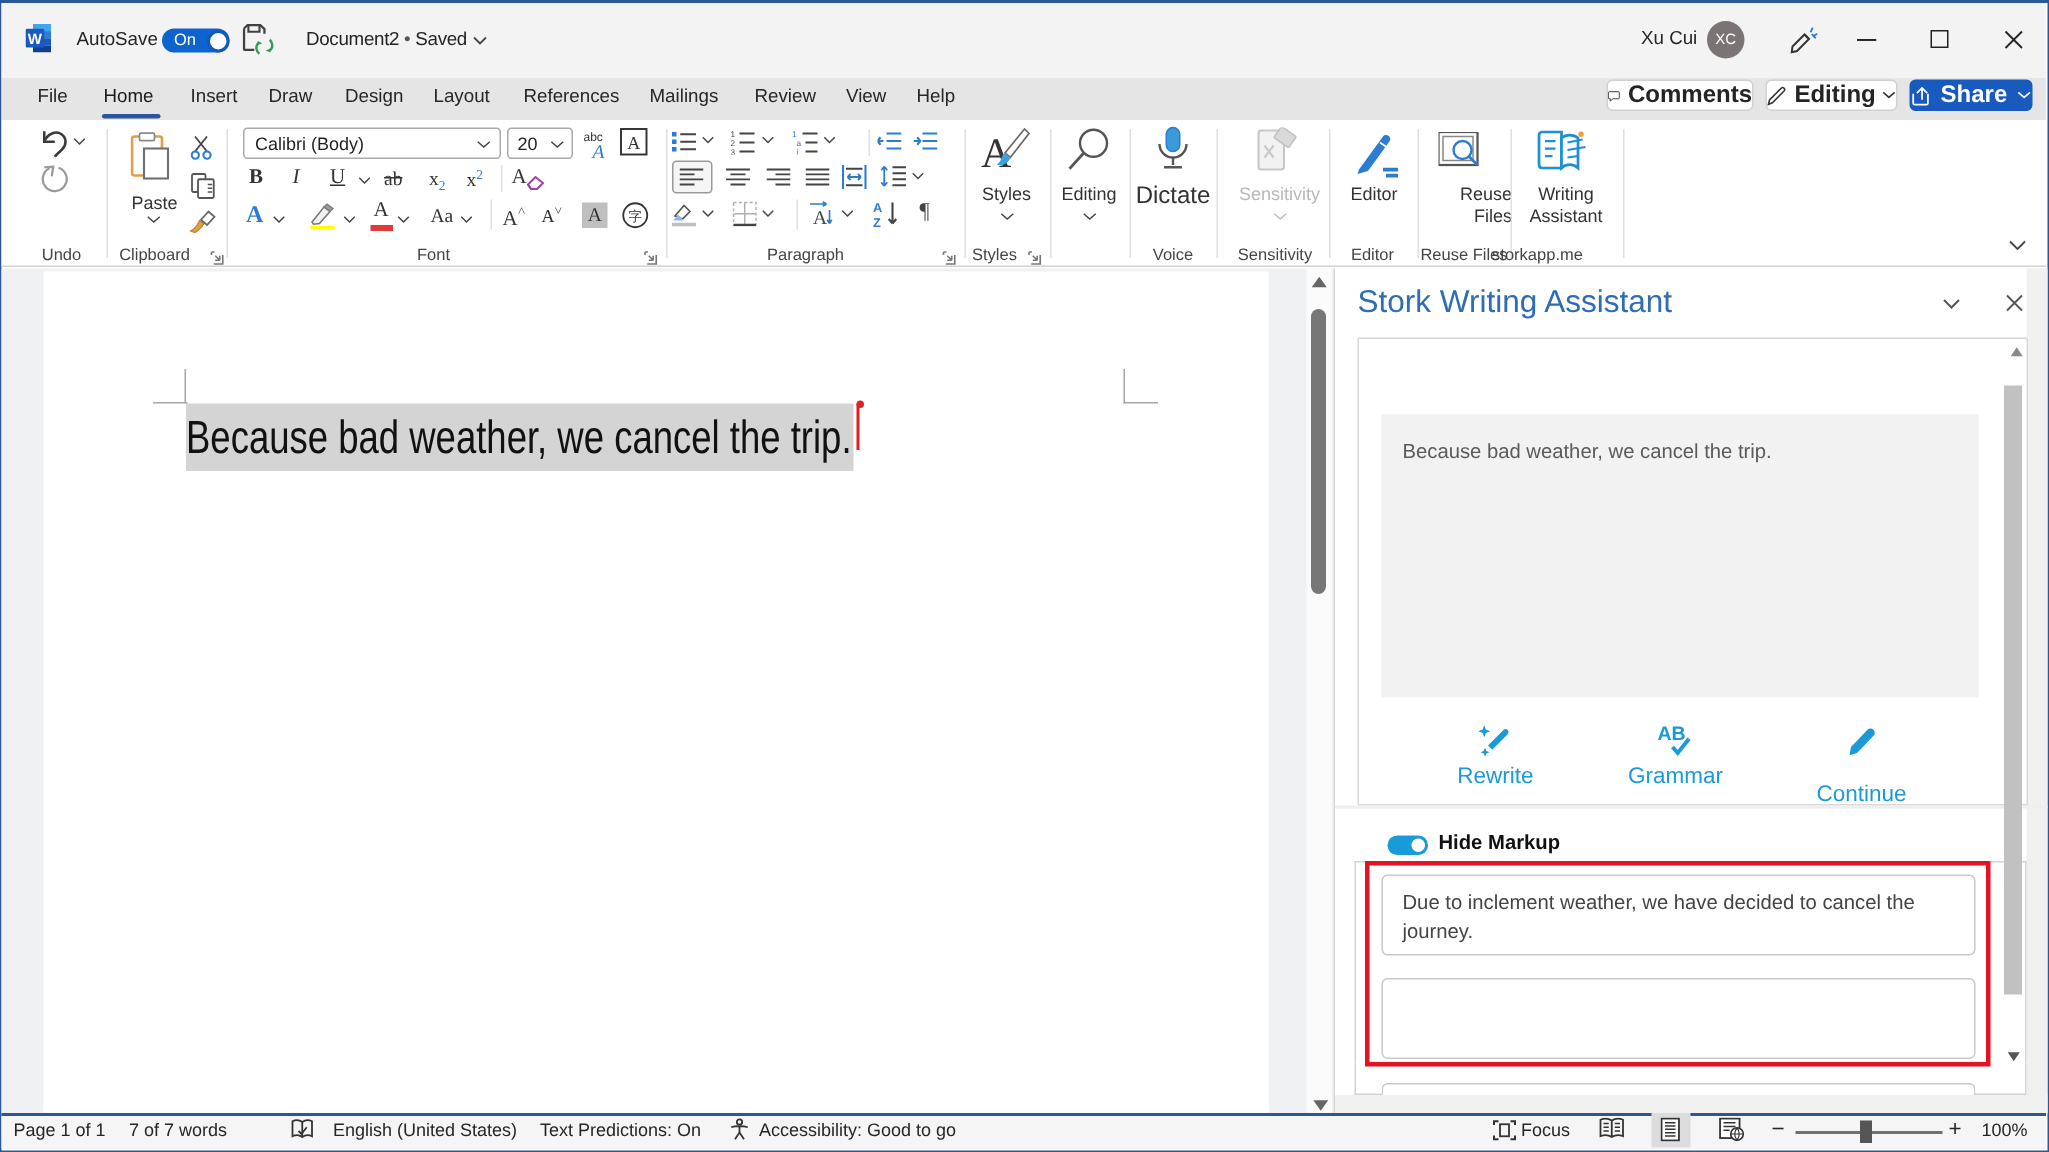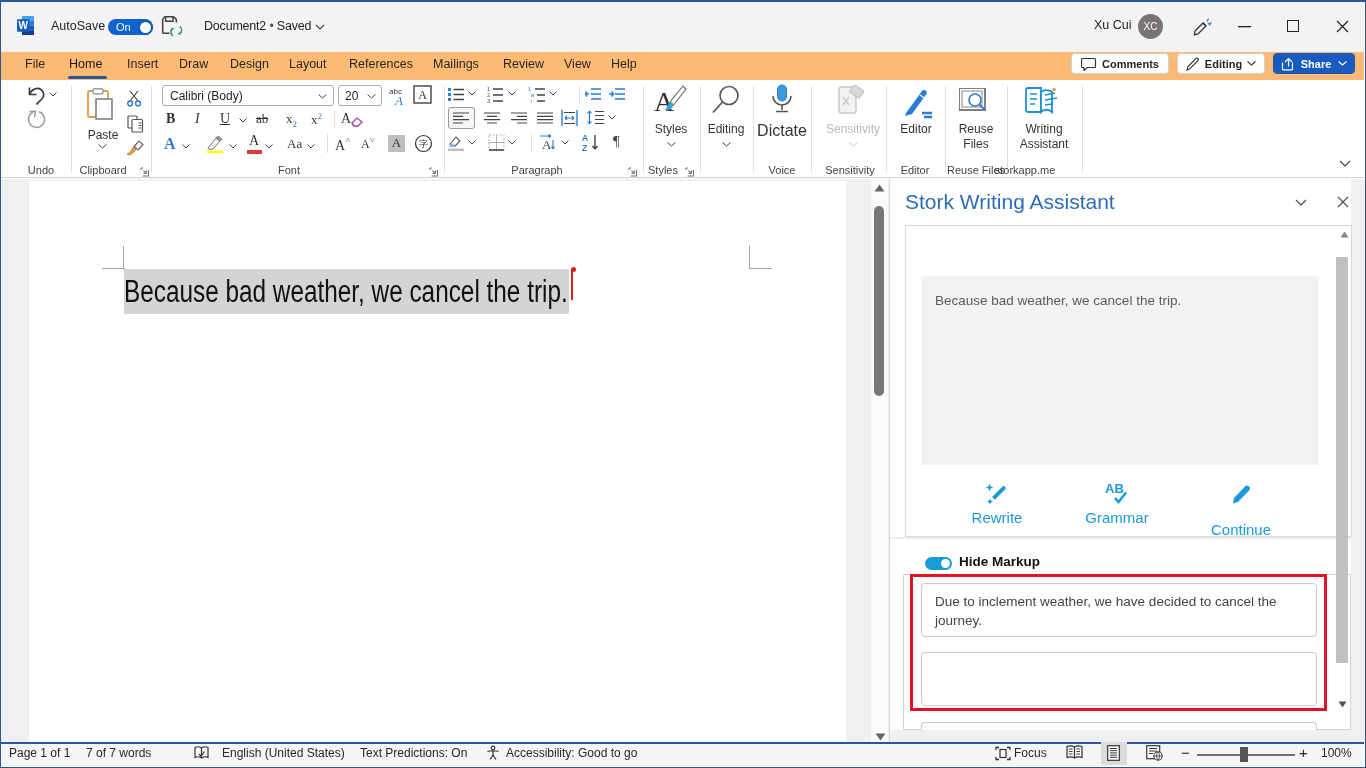--- a/index.html
+++ b/index.html
@@ -2,32 +2,32 @@
 <html><head>
 <meta charset="utf-8">
 <style>
   * { margin:0; padding:0; box-sizing:border-box; }
   html,body { width:1366px; height:768px; overflow:hidden; }
   body { font-family:"Liberation Sans", sans-serif; position:relative; background:#fff; }
   .abs { position:absolute; }
   #win { position:absolute; left:0; top:0; width:1366px; height:768px; border:1px solid #2b579a; border-top:2px solid #2b579a; }
   
   #titlebar { position:absolute; left:1px; top:2px; width:1363px; height:50px; background:#f3f3f3; }
-  #tabsrow { position:absolute; left:1px; top:52px; width:1363px; height:28px; background:#fdba74; }
+  #tabsrow { position:absolute; left:1px; top:52px; width:1363px; height:28px; background:#e5e5e5; }
   #ribbon { position:absolute; left:1px; top:80px; width:1363px; height:98px; background:#ffffff; border-bottom:1px solid #d2d2d2; }
   #main { position:absolute; left:1px; top:179px; width:1363px; height:563px; background:#eff0f1; }
   #statusbar { position:absolute; left:1px; top:742px; width:1363px; height:24px; background:#f5f5f5; border-top:2px solid #2b579a; font-size:12px; color:#262626; }
   .ttxt { font-size:12.5px; color:#252423; }
   
   .toggle { position:absolute; border-radius:99px; }
   
   #search { position:absolute; left:507px; top:8px; width:368px; height:29px; background:#ffffff; border:1px solid #d6d6d6; border-radius:4px; }
   
   .tab { position:absolute; top:5px; font-size:12.5px; color:#262626; }
-  .pillbtn { position:absolute; top:1px; height:21px; border:1px solid #d1d1d1; background:#fff; border-radius:4px; font-size:11px; color:#252423; display:flex; align-items:center; justify-content:center; }
+  .pillbtn { position:absolute; top:1px; height:21px; border:1px solid #d1d1d1; background:#fff; border-radius:4px; font-size:16px; color:#252423; display:flex; align-items:center; justify-content:center; }
   
   .rsep { position:absolute; top:6px; width:1px; height:86px; background:#e0e0e0; }
   .rlabel { position:absolute; top:84px; font-size:11px; color:#444; width:120px; text-align:center; }
   .combo { position:absolute; background:#fff; border:1px solid #ababab; border-radius:3px; font-size:12px; color:#1f1f1f; }
   
   #panel { position:absolute; left:888px; top:0; width:475px; height:563px; background:#ffffff; border-left:1px solid #d8d8d8; }
   
   #page { position:absolute; left:28px; top:2px; width:817px; height:561px; background:#ffffff; }
   .crop { position:absolute; background:#a6a6a6; }
 </style>
@@ -401,21 +401,21 @@
   <div class="abs" style="left:890px;top:42px;width:50px;text-align:center;font-size:12px;color:#333;">Editor</div>
   <div class="rlabel" style="left:854px;">Editor</div>
   <div class="rsep" style="left:944px;"></div>
 
   <svg class="abs" style="left:958px;top:8px" width="32" height="28" viewBox="0 0 32 28">
       <rect x="0" y="0" width="26" height="22" fill="#fff" stroke="#555" stroke-width="1.5"></rect>
       <rect x="3" y="3" width="20" height="16" fill="#fff" stroke="#888" stroke-width="1"></rect>
       <circle cx="16" cy="12" r="6" fill="none" stroke="#2b7cd3" stroke-width="1.6"></circle>
       <path d="M20.5 16.5 L26 22" stroke="#2b7cd3" stroke-width="1.8"></path>
     </svg>
-  <div class="abs" style="left:943px;top:42px;width:64px;text-align:center;font-size:12px;color:#333;line-height:15px;">Reuse<br>Files</div>
+  <div class="abs" style="left:943px;top:42px;width:64px;text-align:right;font-size:12px;color:#333;line-height:15px;">Reuse<br>Files</div>
   <div class="rlabel" style="left:915px;">Reuse Files</div>
   <div class="rsep" style="left:1006px;"></div>
 
   <svg class="abs" style="left:1023px;top:6px" width="36" height="34" viewBox="0 0 36 34">
       <path d="M4 2 H17 V26 H4 C2.5 26 2 25 2 23.5 V4.5 C2 3 2.5 2 4 2 Z" fill="#fff" stroke="#1d8fd4" stroke-width="1.8"></path>
       <path d="M17 26 C20 23 25 23 28 26 V6 C25 3.5 20 3.5 17 6 Z" fill="#fff" stroke="#1d8fd4" stroke-width="1.8"></path>
       <path d="M6 8 H13 M6 13 H13 M6 18 H11" stroke="#1d8fd4" stroke-width="1.5"></path>
       <path d="M21 9 L31 7 M21 14 L33 12 M21 19 L28 18" stroke="#1d8fd4" stroke-width="1.5"></path>
       <circle cx="30" cy="3.5" r="1.8" fill="#e8a33d"></circle>
     </svg>

